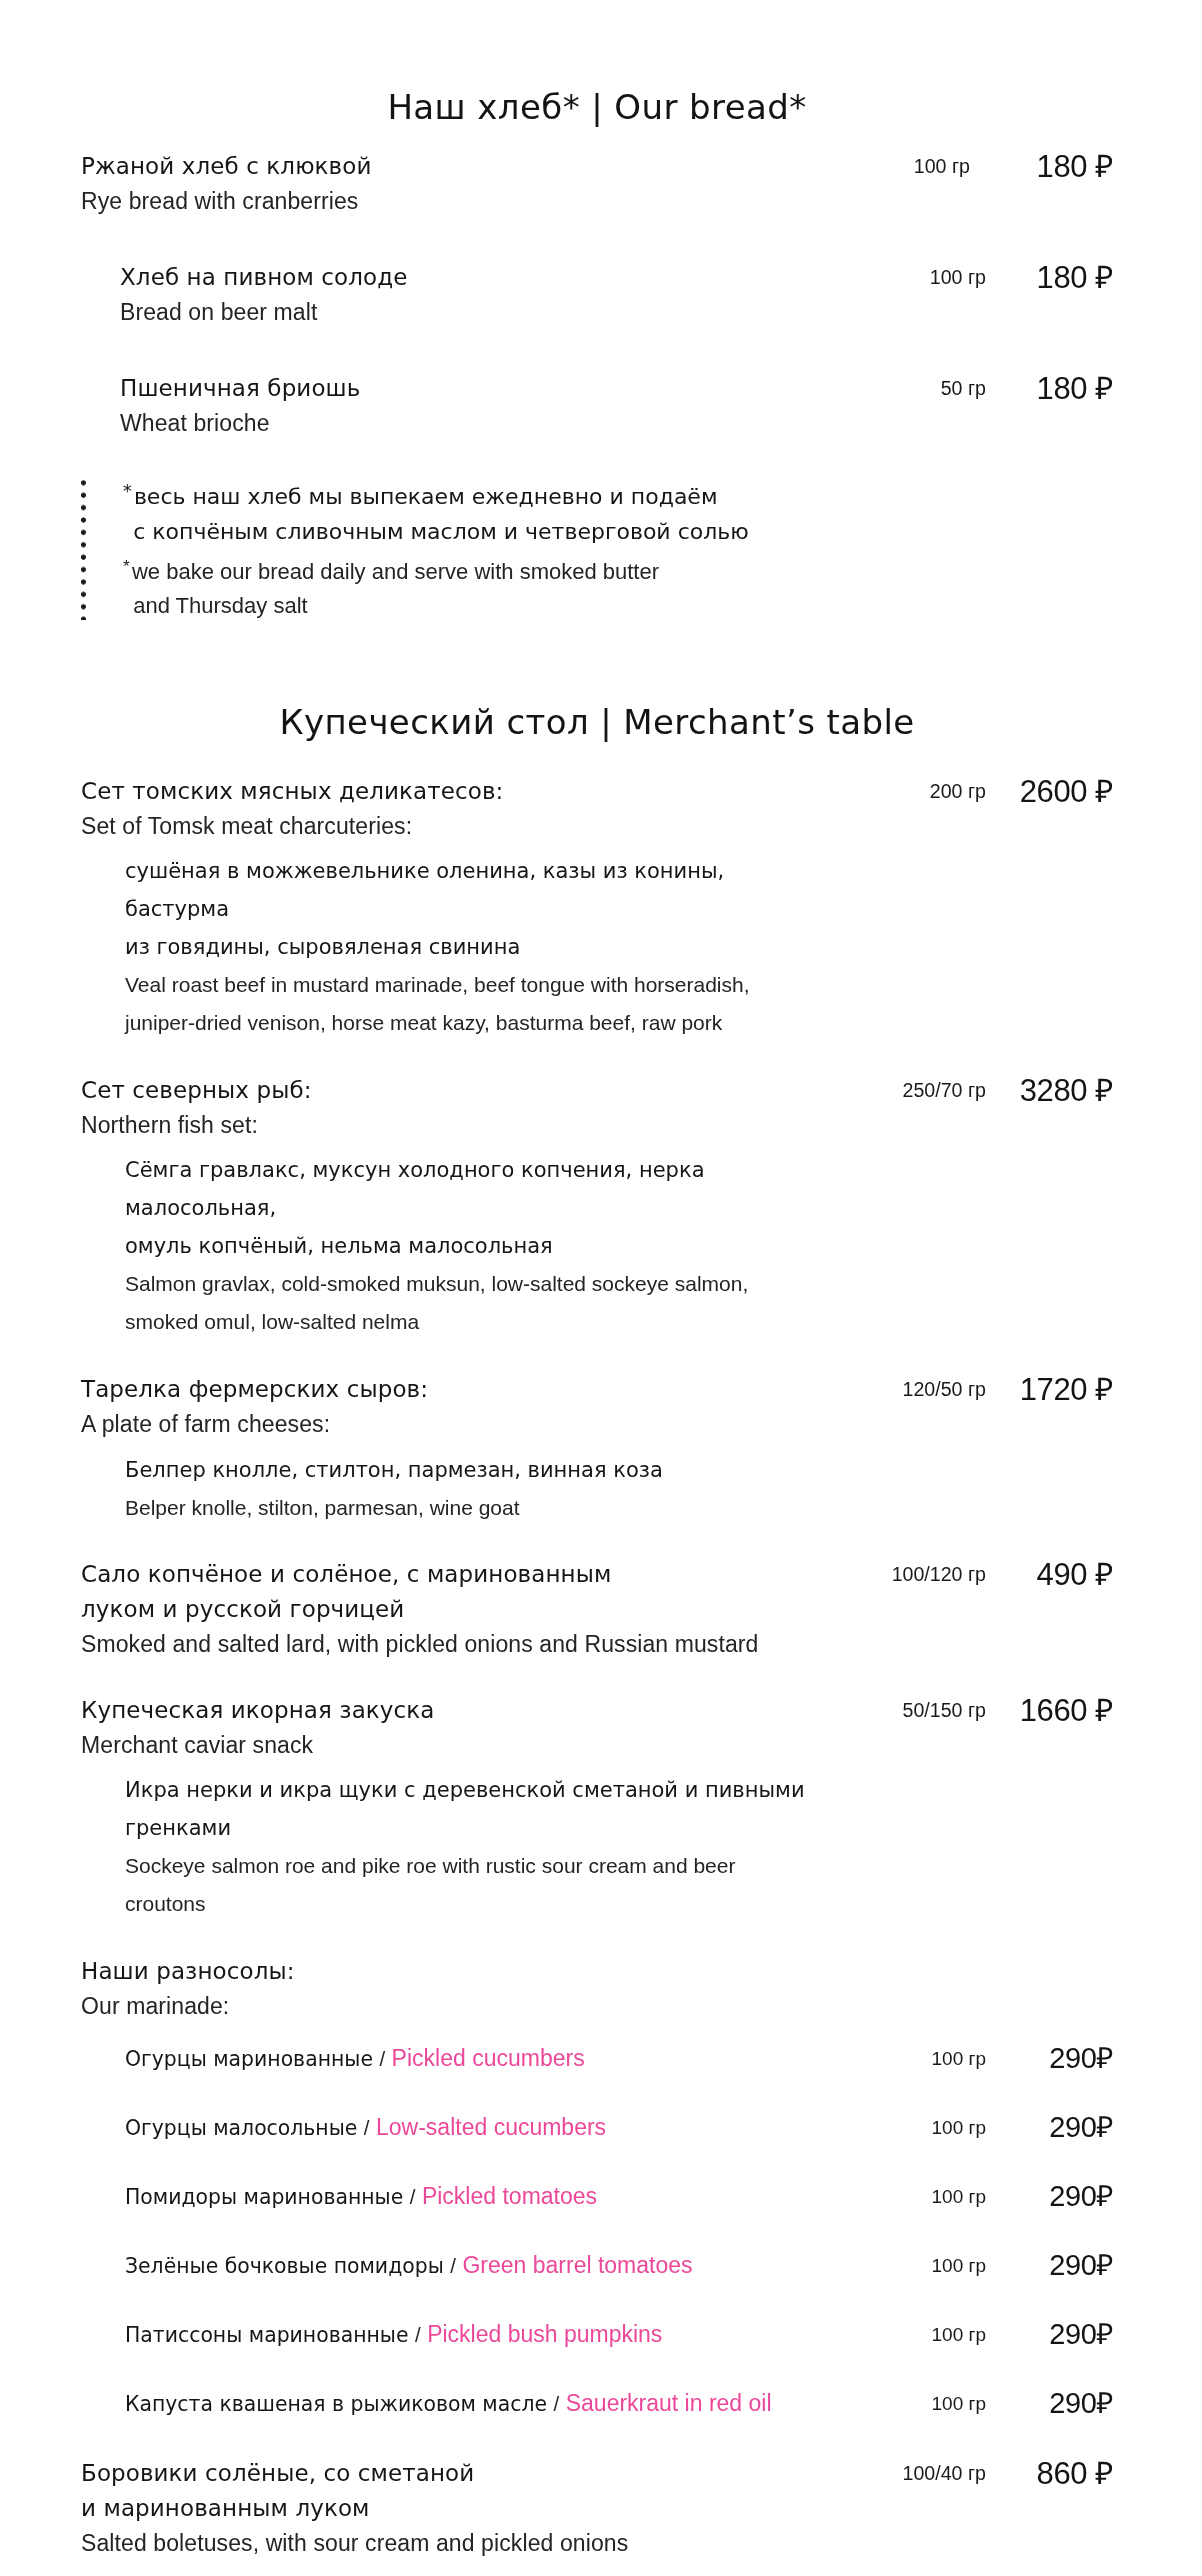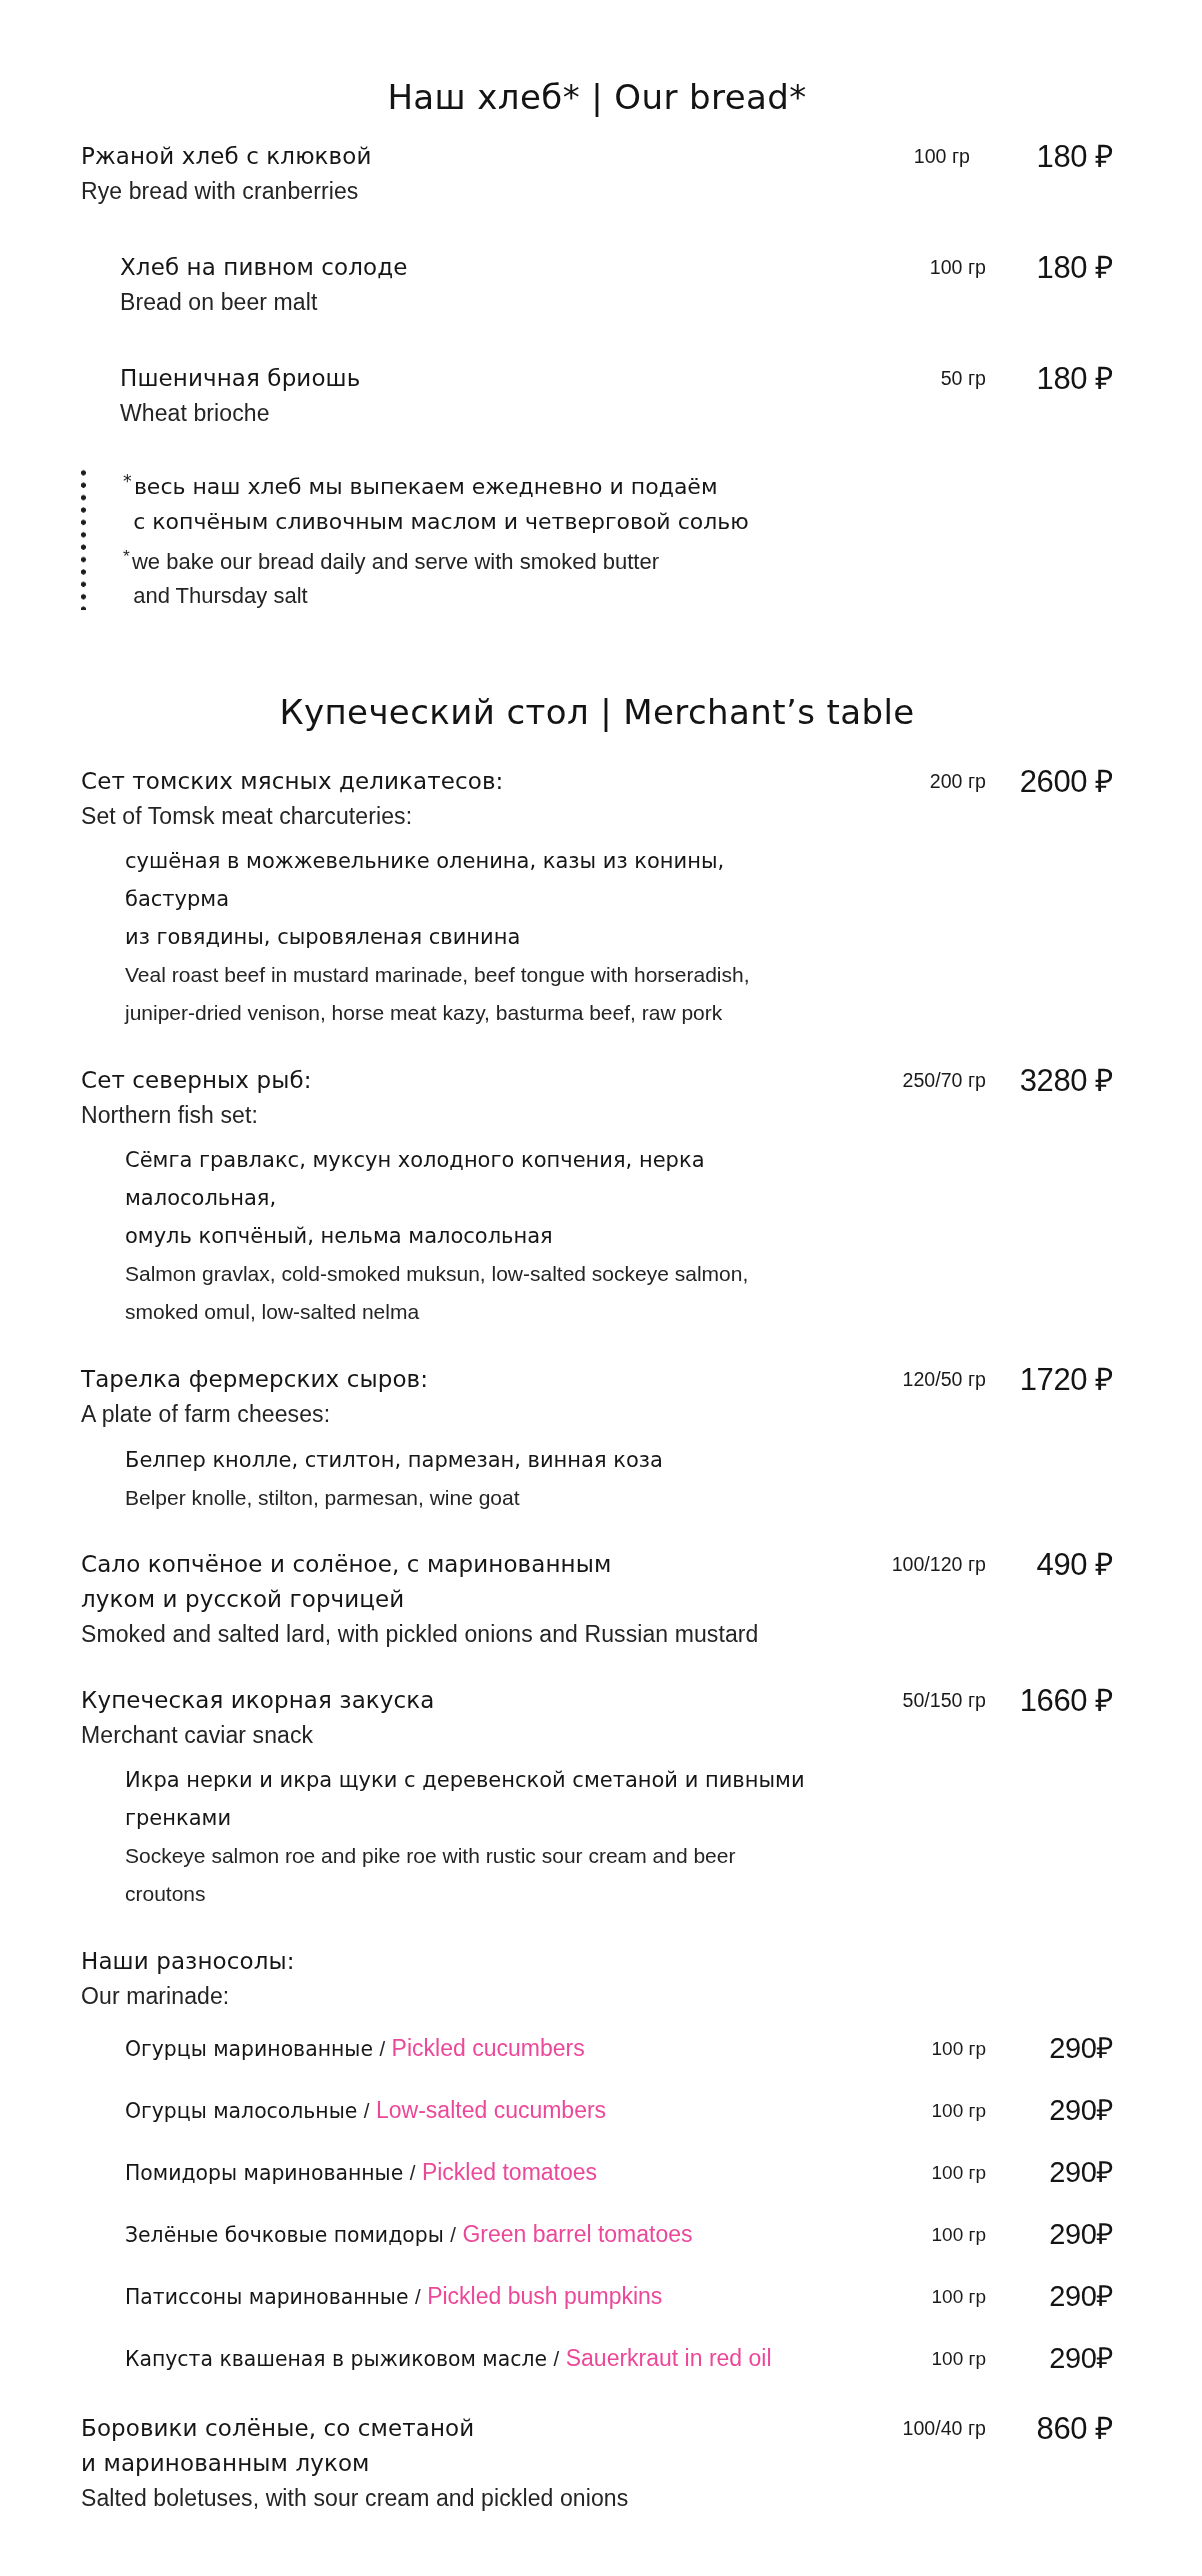--- a/index.html
+++ b/index.html
@@ -3,21 +3,21 @@
 <meta charset="utf-8">
 <style>
   html,body{margin:0;padding:0;background:#ffffff;}
   .page{
     width:1203px;height:2576px;box-sizing:border-box;
     padding:73px 90px 0 81px;background:#ffffff;overflow:hidden;
     color:#161616;
   }
   .section-title{
     font-family:"DejaVu Sans",sans-serif;font-weight:400;
-    font-size:34px;line-height:41px;text-align:center;color:#141414;margin:4px;
+    font-size:34px;line-height:41px;text-align:center;color:#141414;margin:14px;
     letter-spacing:0.4px;
   }
   .title-merchant{margin-top:79px;}
   .menu-item{display:flex;align-items:flex-start;}
   .s1-first{margin-top:21px;gap:16px;}
   .s1{margin-top:41px;margin-left:39px;}
   .s2{margin-top:30.5px;}
   .item-main{flex:1 1 auto;min-width:0;}
   .ru{font-family:"DejaVu Sans",sans-serif;font-size:23px;line-height:35px;color:#161616;letter-spacing:0.1px;}
   .en{font-family:"Liberation Sans",sans-serif;font-size:23px;line-height:35px;color:#242424;letter-spacing:0.1px;}
@@ -37,21 +37,21 @@
   .note::before{
     content:"";position:absolute;left:0;top:2.9px;height:143px;width:5.1px;
     background-image:radial-gradient(circle at 2.5px 5.8px, #1d1d1d 2.3px, rgba(255,255,255,0) 2.8px);
     background-size:5.1px 12.4px;background-repeat:repeat-y;
   }
   .note-ru{font-family:"DejaVu Sans",sans-serif;font-size:22px;line-height:35px;color:#161616;}
   .note-en{font-family:"Liberation Sans",sans-serif;font-size:22px;line-height:35px;color:#242424;}
   .star{display:inline-block;font-size:17.4px;vertical-align:6.5px;margin-right:2.2px;}
   .note-cont{padding-left:10.2px;}
   .saltings{margin-top:17.4px;}
-  .salt-row{display:flex;align-items:flex-start;margin-top:23px;}
+  .salt-row{display:flex;align-items:flex-start;margin-top:30px;}
   .salt-row:first-child{margin-top:0;}
   .salt-name{flex:1 1 auto;min-width:0;padding-left:44px;white-space:nowrap;line-height:35px;}
   .salt-ru{font-family:"DejaVu Sans",sans-serif;font-size:20.4px;color:#161616;}
   .salt-slash{font-family:"Liberation Sans",sans-serif;font-size:20.4px;color:#242424;padding:0 6.5px;}
   .salt-en{font-family:"Liberation Sans",sans-serif;font-size:23px;color:#ec4899;}
   .salt-row .weight{font-size:19px;}
   .salt-row .price{font-size:29px;}
 </style>
 </head>
 <body>

